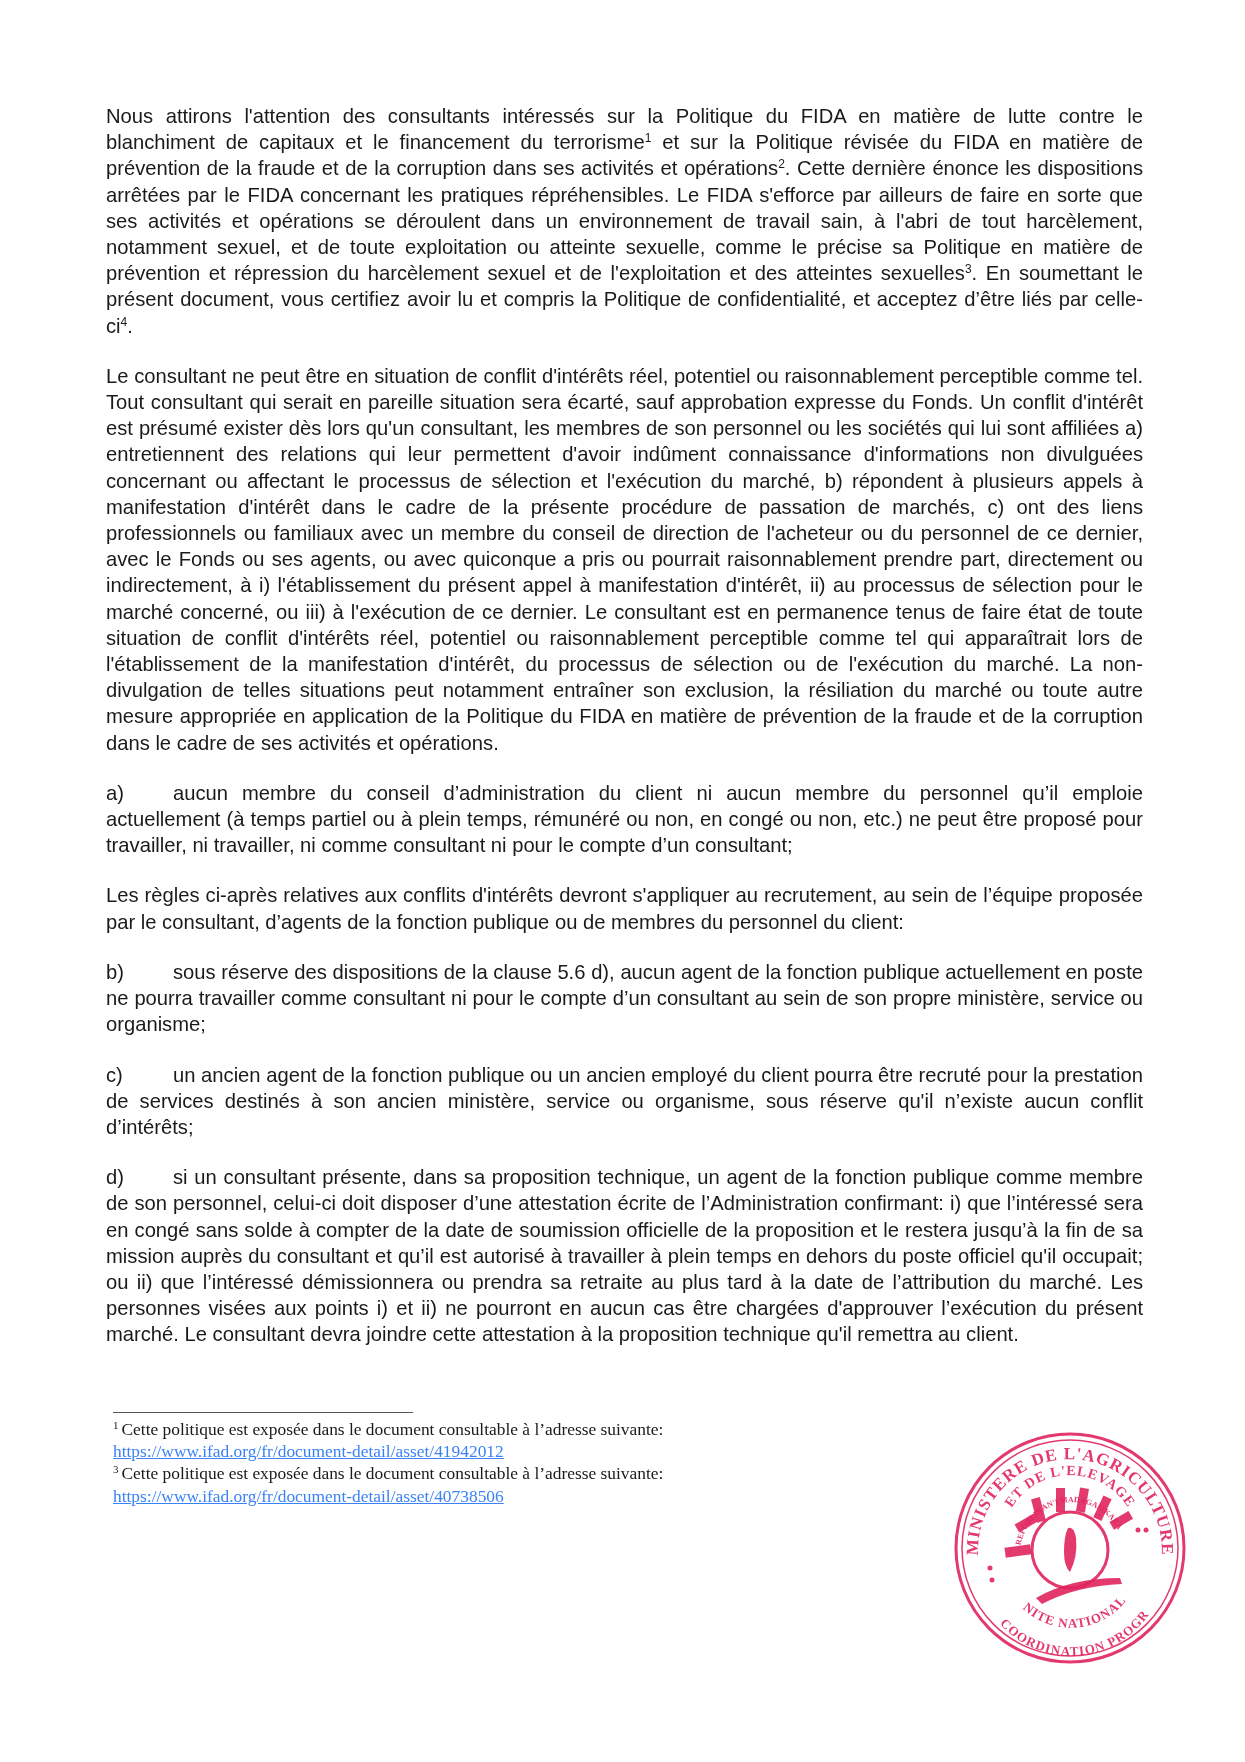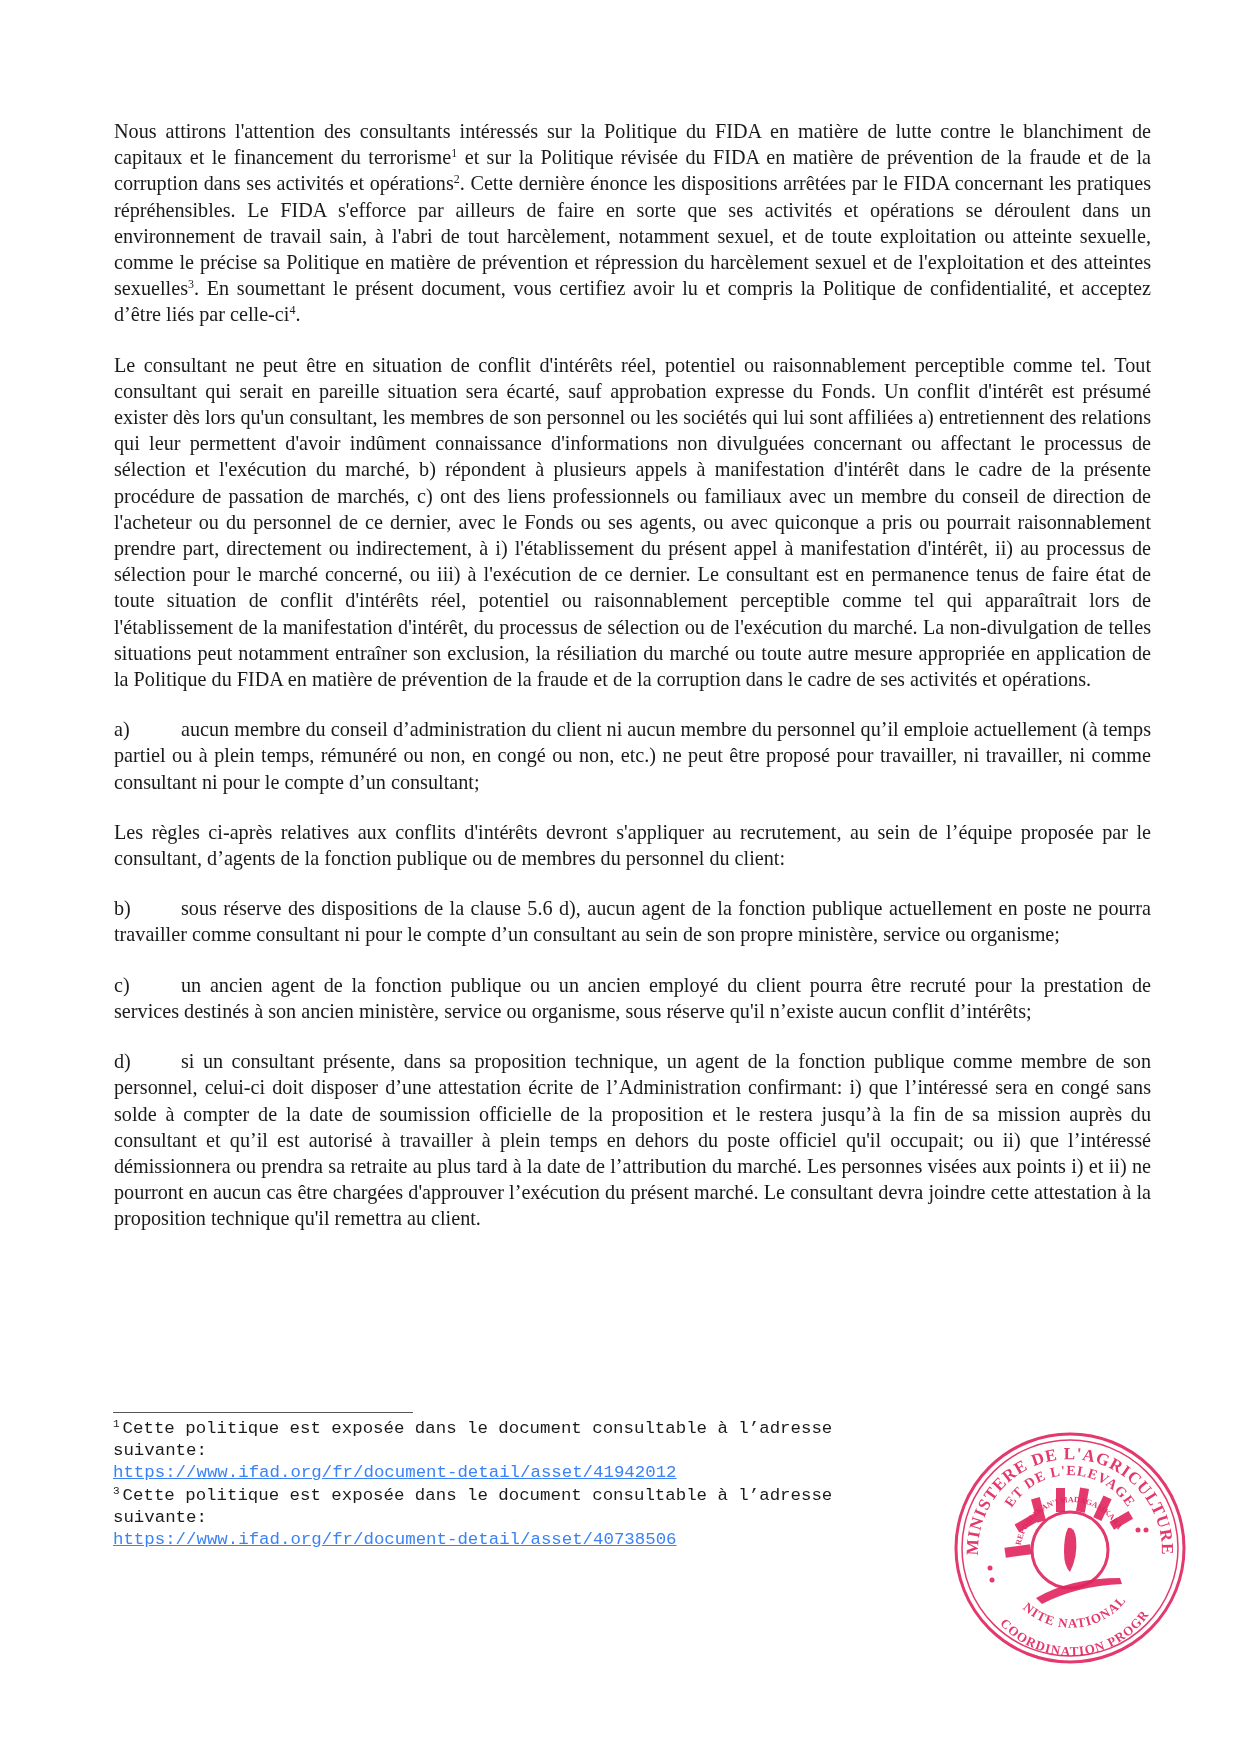--- a/index.html
+++ b/index.html
@@ -1,22 +1,22 @@
 <!DOCTYPE html>
 <html><head>
 <meta charset="utf-8">
 <style>
   html, body { margin: 0; padding: 0; background: #ffffff; }
   body { width: 1245px; height: 1762px; position: relative; overflow: hidden; color: #1a1a1a; }
-  .page { position: absolute; left: 114px; top: 103px; width: 1037px; font-family: Liberation Serif, serif; font-size: 20.2px; line-height: 26.2px; margin-top: 15px; }
+  .page { position: absolute; left: 106px; top: 103px; width: 1037px; font-family: Liberation Sans, sans-serif; font-size: 20.2px; line-height: 26.2px; }
   .para { margin: 0 0 24px 0; text-align: justify; text-align-last: left; }
   .para.last { margin-bottom: 0; }
   sup { font-size: 12px; line-height: 0; vertical-align: 7px; }
   .item-label { display: inline-block; width: 67px; }
-  .footnotes { position: absolute; left: 113px; top: 1410px; width: 760px; font-family: Liberation Mono, monospace; font-size: 17.4px; line-height: 22.2px; color: #1a1a1a; }
+  .footnotes { position: absolute; left: 113px; top: 1410px; width: 760px; font-family: Liberation Serif, serif; font-size: 17.4px; line-height: 22.2px; color: #1a1a1a; }
   .fn-rule { position: absolute; left: 113px; top: 1412px; width: 300px; height: 1px; background: #555; }
   .footnotes .fn { margin: 0; }
   .footnotes .fn sup { font-size: 11px; vertical-align: 6px; margin-right: 3px; }
   .footnotes a { color: #3b82f6; text-decoration: underline; }
   .footnotes .plain-url { color: #1a1a1a; }
   .stamp { position: absolute; left: 950px; top: 1428px; width: 240px; height: 240px; }
 </style>
 </head>
 <body>
 

